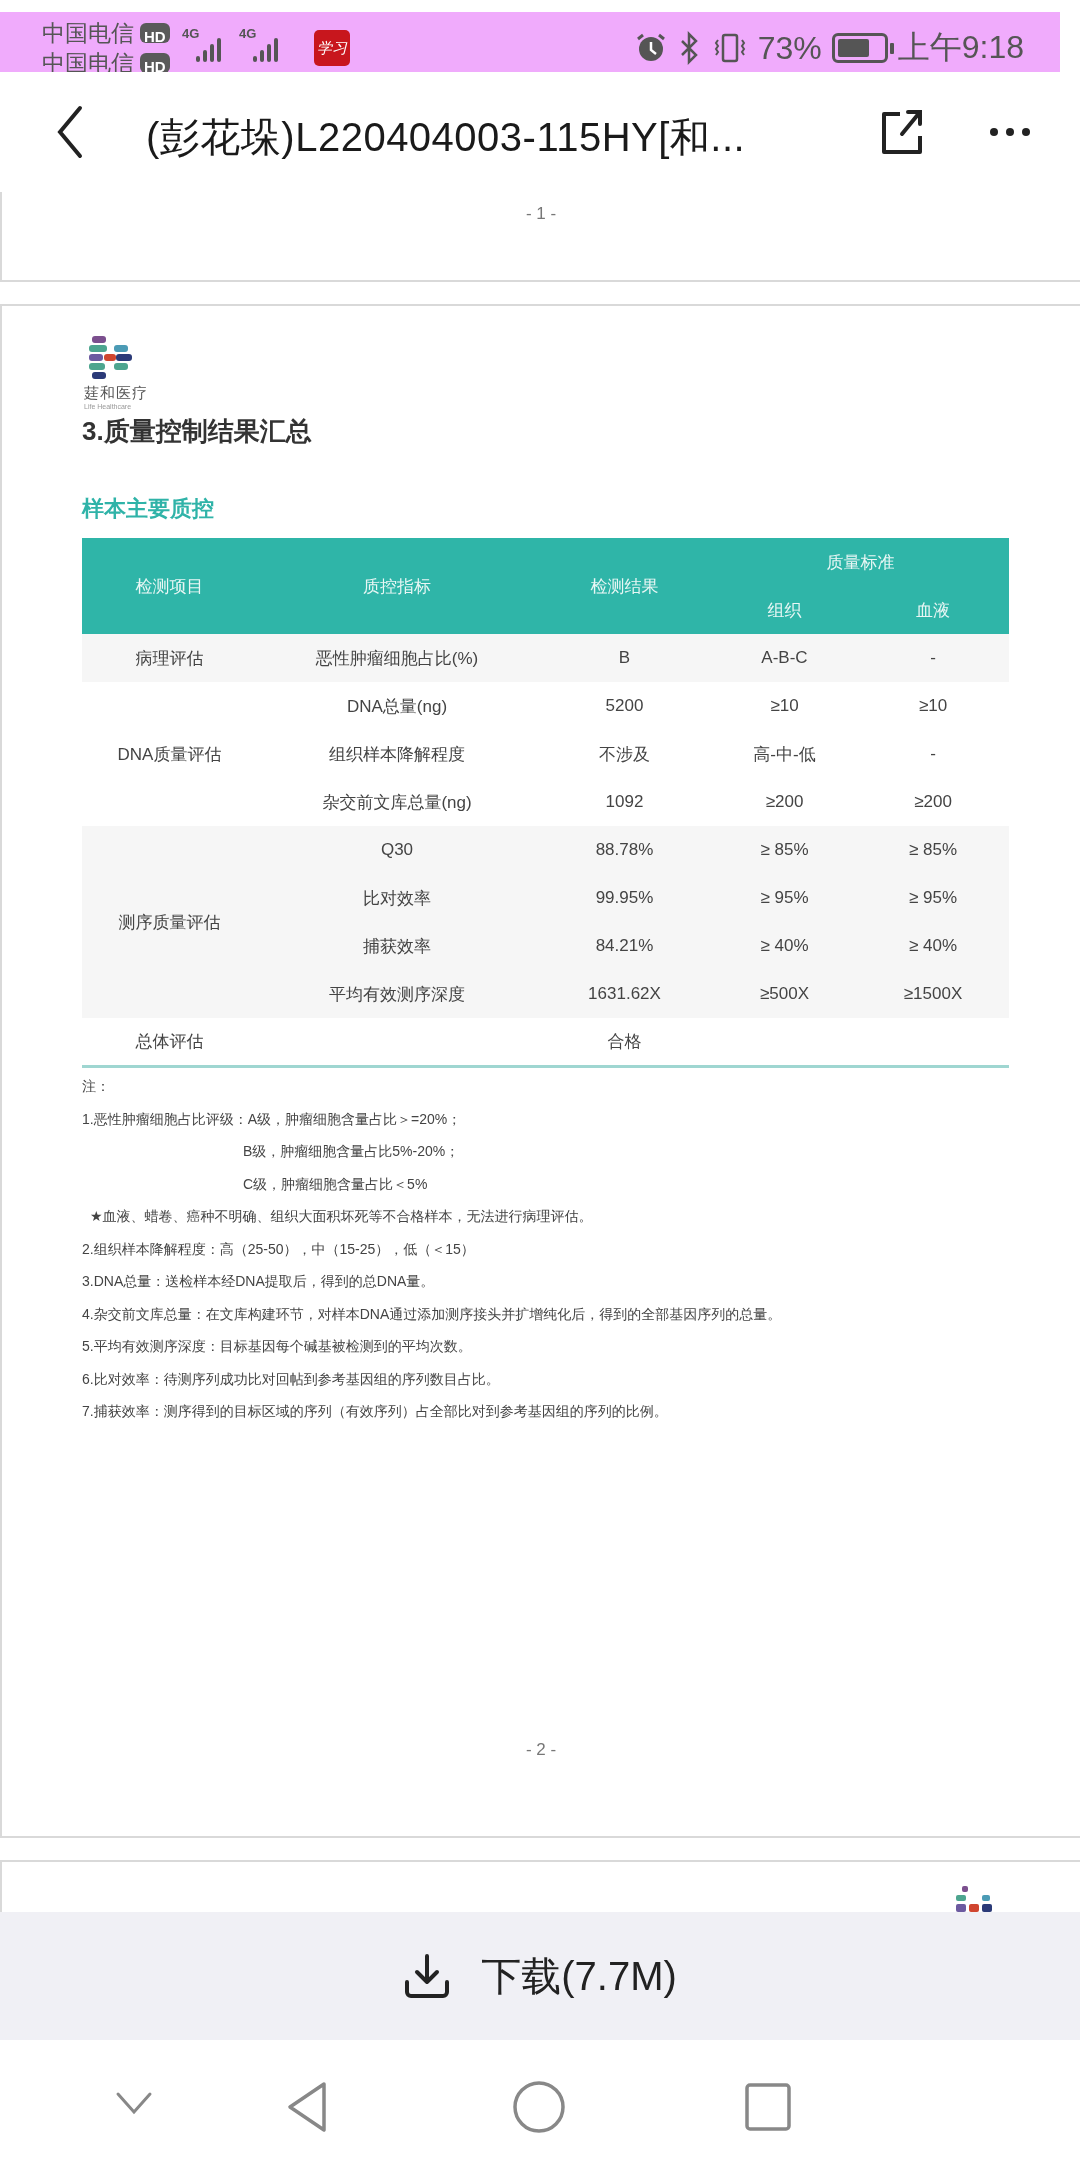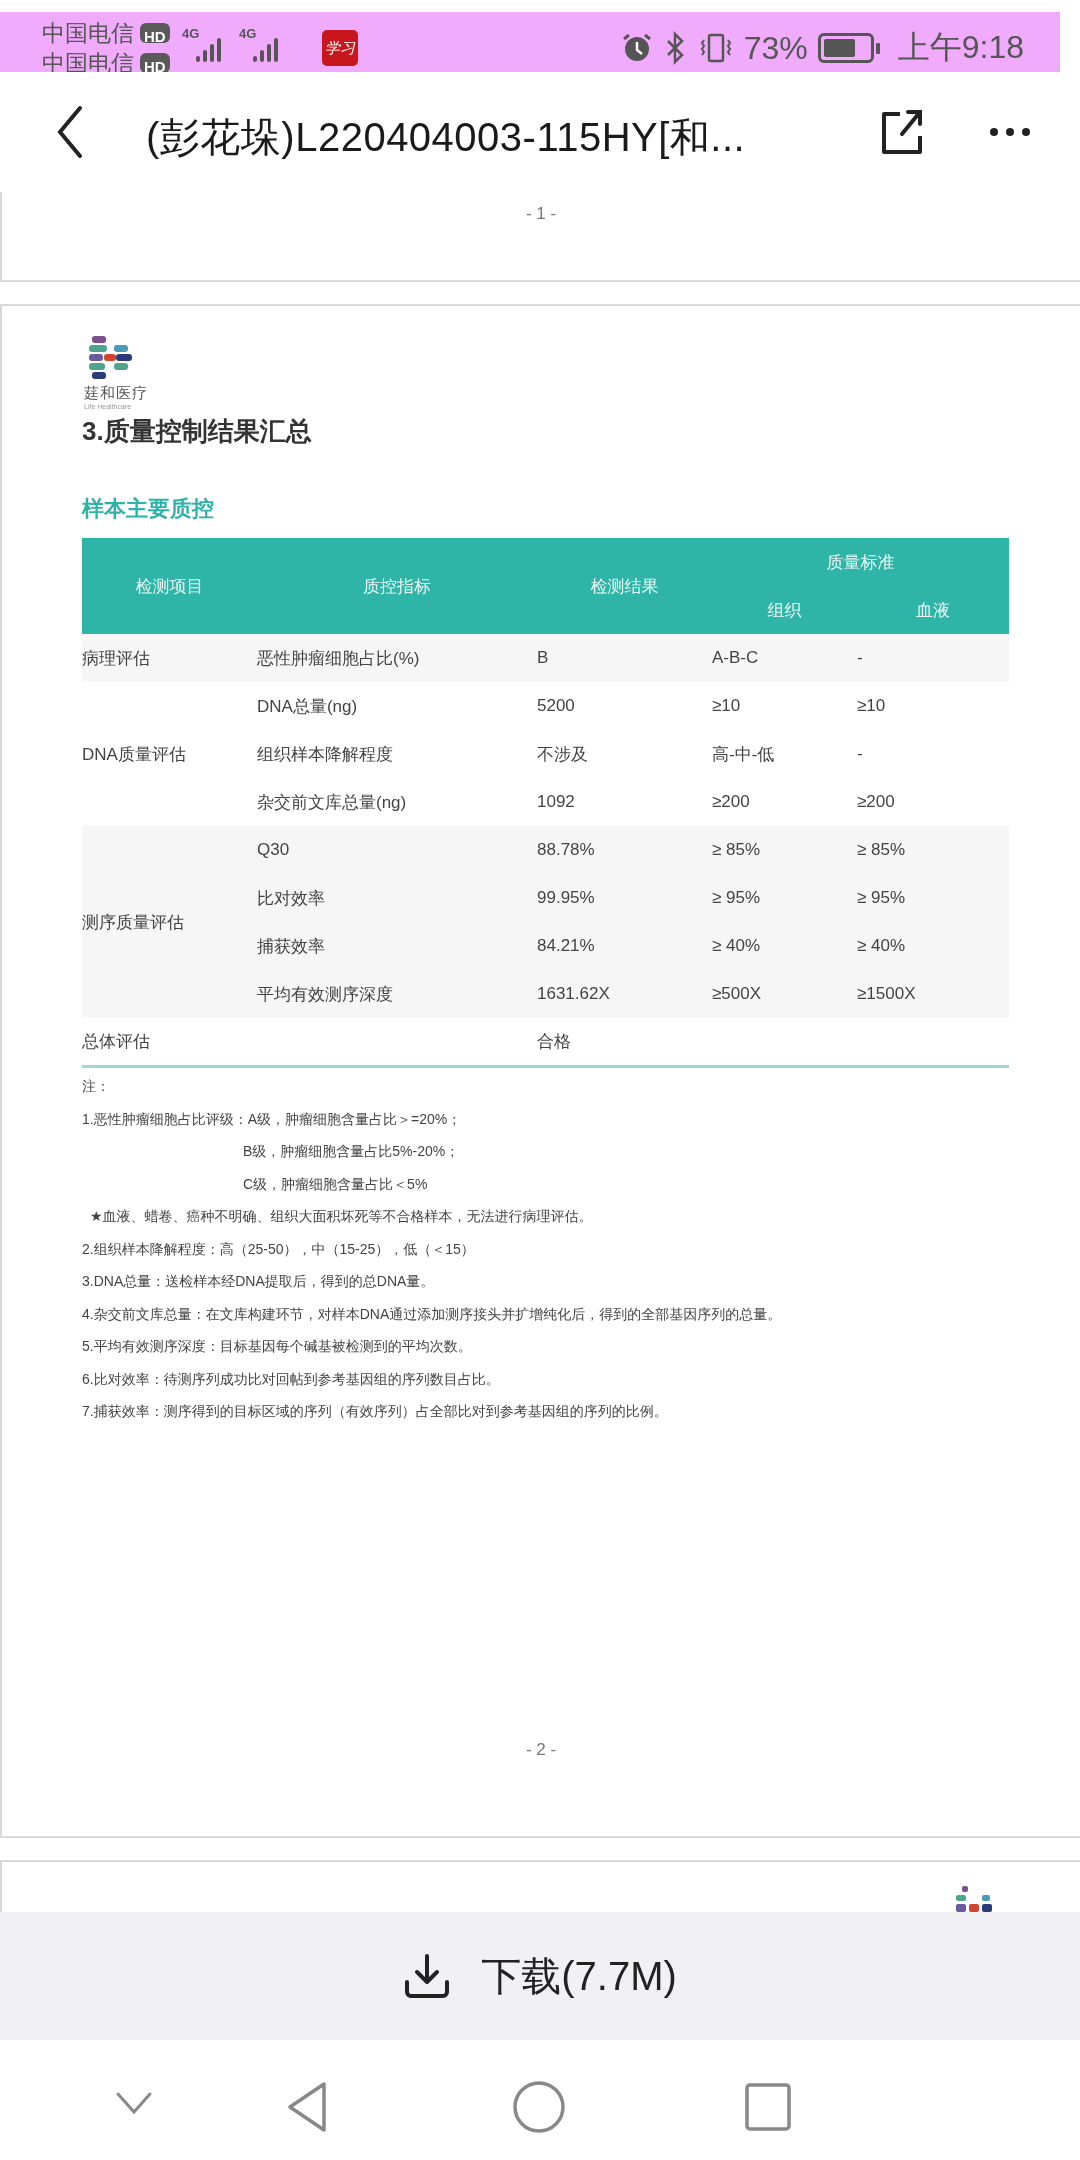--- a/index.html
+++ b/index.html
@@ -8,21 +8,21 @@
 
   
   .status-bar { position: absolute; top: 12px; left: 0; width: 1060px; height: 72px; background: #f0abfc; }
   .carriers { position: absolute; left: 42px; top: 6px; font-size: 23px; color: #555; line-height: 30px; }
   .carrier-line { display: flex; align-items: center; gap: 6px; }
   .hd { display: inline-block; background: #5a5a5a; color: #fff; font-size: 15px; font-weight: bold; border-radius: 6px; padding: 4px 4px; line-height: 20px; height: 20px; }
   .signals { position: absolute; left: 182px; top: 16px; display: flex; align-items: flex-end; gap: 18px; }
   .sig { position: relative; display: flex; align-items: flex-end; gap: 3px; height: 34px; }
   .sig .lbl { position: absolute; left: 0; top: -2px; font-size: 13px; font-weight: bold; color: #555; }
   .sig .bar { width: 4px; background: #555; border-radius: 2px; }
-  .app-badge { position: absolute; left: 314px; top: 18px; width: 36px; height: 36px; background: #c8161d; border-radius: 5px; color: #fff; font-size: 15px; font-family: "DejaVu Serif", serif; display: flex; align-items: center; justify-content: center; font-style: italic; margin-left: 8px; }
+  .app-badge { position: absolute; left: 314px; top: 18px; width: 36px; height: 36px; background: #c8161d; border-radius: 5px; color: #fff; font-size: 15px; font-family: "DejaVu Serif", serif; display: flex; align-items: center; justify-content: center; font-style: italic; }
   .status-right { position: absolute; right: 36px; top: 14px; display: flex; align-items: center; gap: 10px; color: #555; font-size: 32px; }
   .battery { width: 56px; height: 30px; border: 3px solid #555; border-radius: 6px; position: relative; padding: 3px; }
   .battery .fill { width: 70%; height: 100%; background: #555; border-radius: 2px; }
   .battery::after { content: ""; position: absolute; right: -9px; top: 7px; width: 4px; height: 11px; background: #555; border-radius: 1px; }
 
   
   .app-header { position: absolute; top: 72px; left: 0; width: 1080px; height: 120px; background: #fff; display: flex; align-items: center; }
   .back-btn { position: absolute; left: 50px; top: 30px; width: 40px; height: 60px; cursor: pointer; }
   .doc-title { position: absolute; left: 146px; top: 38px; font-size: 40px; color: #1a1a1a; white-space: nowrap; letter-spacing: 0.5px; }
   .share-btn { position: absolute; left: 876px; top: 32px; width: 52px; height: 56px; cursor: pointer; }
@@ -41,21 +41,21 @@
   .logo-mark { position: relative; width: 60px; height: 46px; }
   .logo-mark i { position: absolute; height: 7px; border-radius: 3px; display: block; }
   .logo-cn { font-size: 15px; color: #555; margin-top: 2px; letter-spacing: 1px; }
   .logo-en { font-size: 7px; color: #999; }
 
   .section-title { position: absolute; left: 80px; top: 108px; font-size: 26px; font-weight: bold; color: #333; }
   .sub-title { position: absolute; left: 80px; top: 188px; font-size: 22px; font-weight: bold; color: #2fb3a8; }
 
   table.qc { position: absolute; left: 80px; top: 232px; width: 927px; border-collapse: collapse; font-size: 17px; color: #444; }
   table.qc th { background: #2fb5a8; color: #e9f7f5; font-weight: normal; font-size: 17px; height: 48px; text-align: center; }
-  table.qc td { height: 48px; text-align: left; margin-top: 32px; }
+  table.qc td { height: 48px; text-align: center; margin-top: 32px; }
   table.qc tr.grey td { background: #f6f6f6; }
   table.qc tr.last td { border-bottom: 3px solid #9fd6d1; }
   .col1 { width: 175px; } .col2 { width: 280px; } .col3 { width: 175px; } .col4 { width: 145px; } .col5 { width: 152px; }
 
   .notes { position: absolute; left: 80px; top: 764px; font-size: 14px; color: #444; line-height: 32.5px; }
   .notes .indent { padding-left: 161px; }
   .notes .star { padding-left: 8px; }
 
   
   .download-bar { position: absolute; top: 1912px; left: 0; width: 1080px; height: 128px; background: #f0f0f5; display: flex; align-items: center; justify-content: center; gap: 30px; cursor: pointer; }
@@ -106,21 +106,21 @@
         <path d="M4 10l14 14-7 7V3l7 7L4 24" stroke="#555" stroke-width="2.5" fill="none"></path>
       </svg>
     <svg width="36" height="34" viewBox="0 0 36 34">
         <rect x="11" y="4" width="14" height="26" rx="2" stroke="#555" stroke-width="2.5" fill="none"></rect>
         <path d="M6 9l-2 3 2 3-2 3 2 3-2 3M30 9l2 3-2 3 2 3-2 3 2 3" stroke="#555" stroke-width="2" fill="none"></path>
       </svg>
     <span>73%</span>
     <div class="battery">
         <div class="fill"></div>
       </div>
-    <span style="margin-left:14px">上午9:18</span>
+    <span style="">上午9:18</span>
   </div>
 </div>
 
 <div class="app-header">
   <div class="back-btn">
     <svg width="40" height="60" viewBox="0 0 40 60">
         <path d="M30 6L10 30l20 24" stroke="#222" stroke-width="4" fill="none" stroke-linecap="round"></path>
       </svg>
   </div>
   <div class="doc-title">(彭花垛)L220404003-115HY[和...</div>

